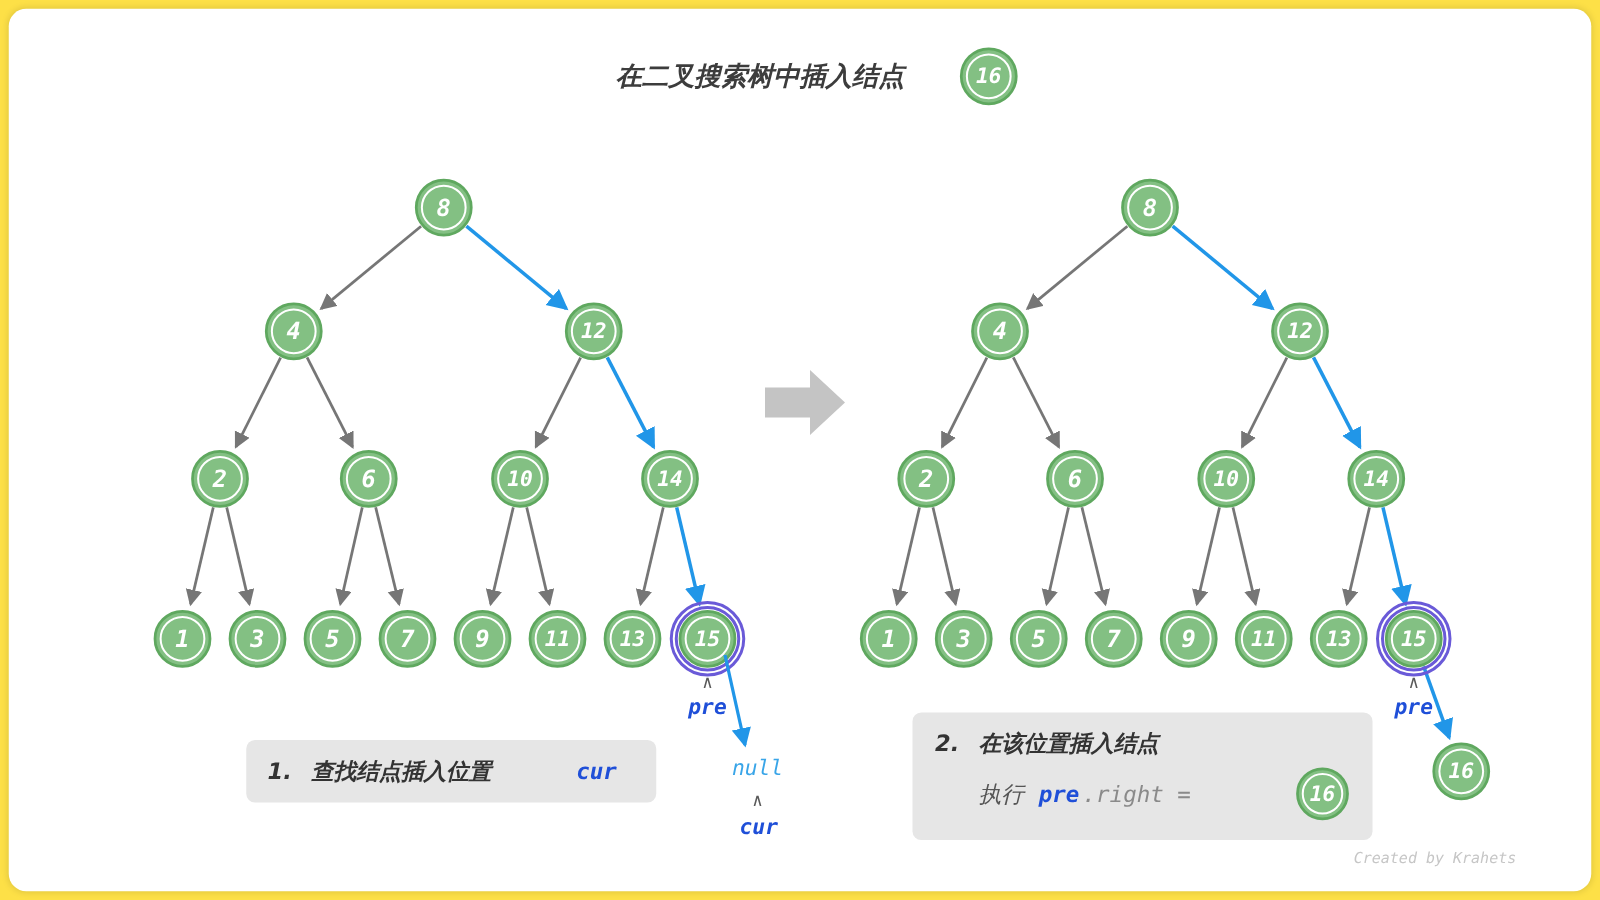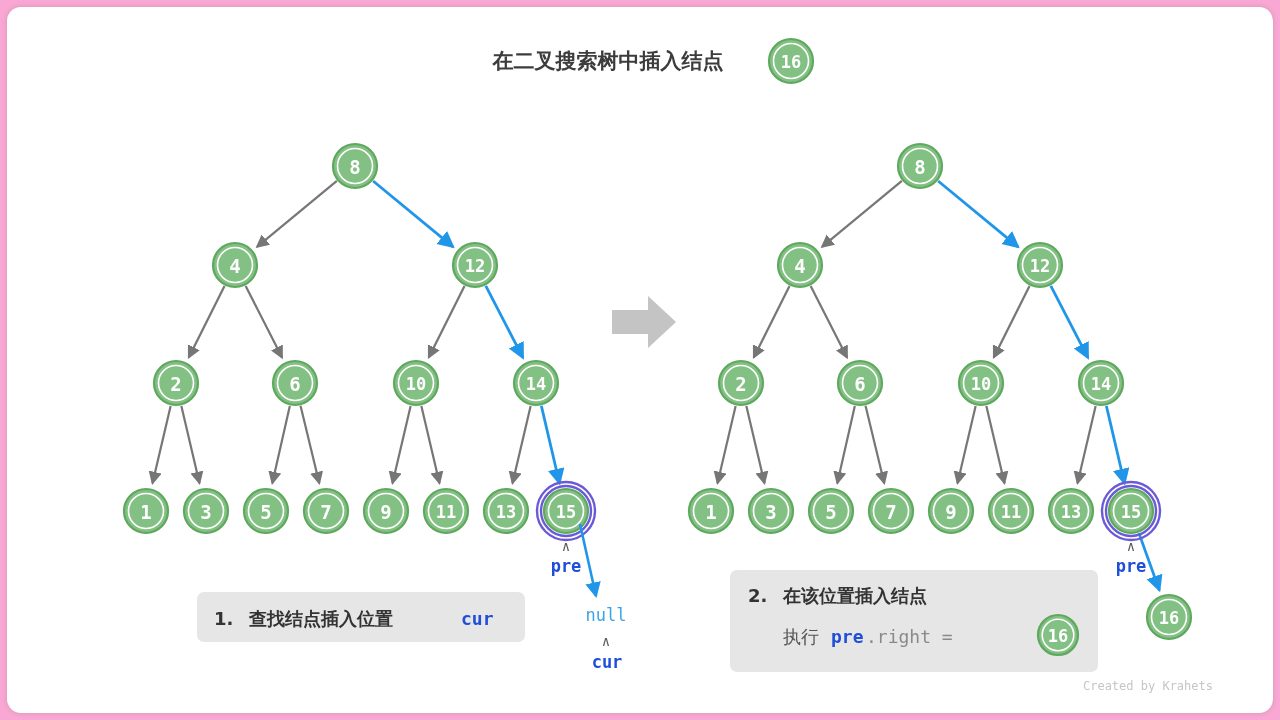--- a/index.html
+++ b/index.html
@@ -5,21 +5,22 @@
   html, body {
     margin: 0; padding: 0;
     width: 1280px; height: 720px;
     background: #ffffff;
     font-family: "Liberation Sans", sans-serif;
     overflow: hidden;
   }
   #root {
     position: relative;
     width: 1280px; height: 720px;
-    background: #f9a8d4;
+    background: #fde047;
+    font-style: italic;
   }
   .card {
     position: absolute;
     left: 7px; top: 7px;
     width: 1266px; height: 706px;
     background: #ffffff;
     border-radius: 14px;
     box-shadow: 0 0 6px rgba(0,0,0,0.13);
     overflow: hidden;
   }

